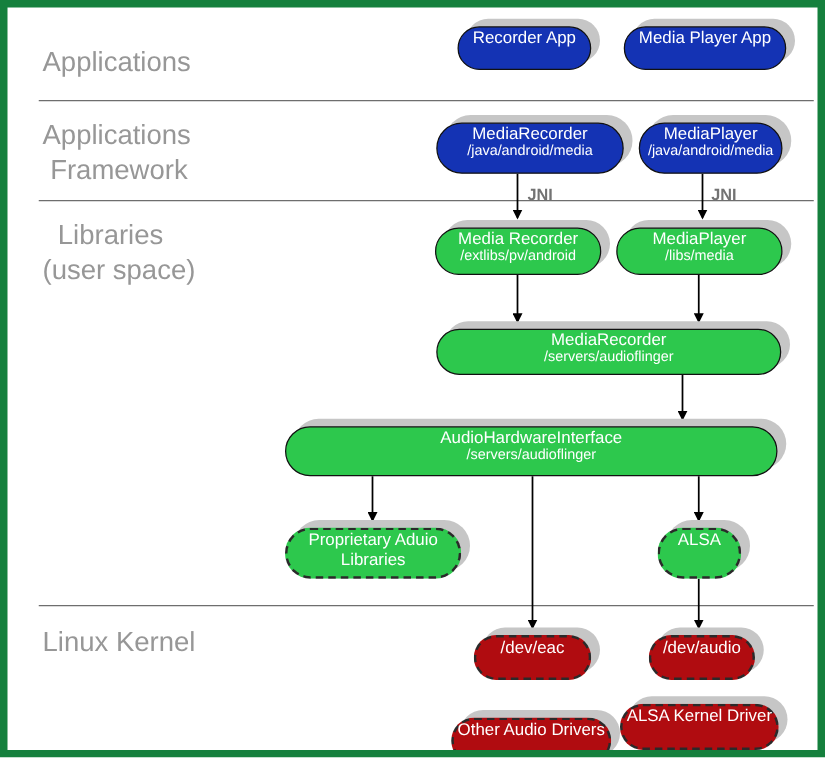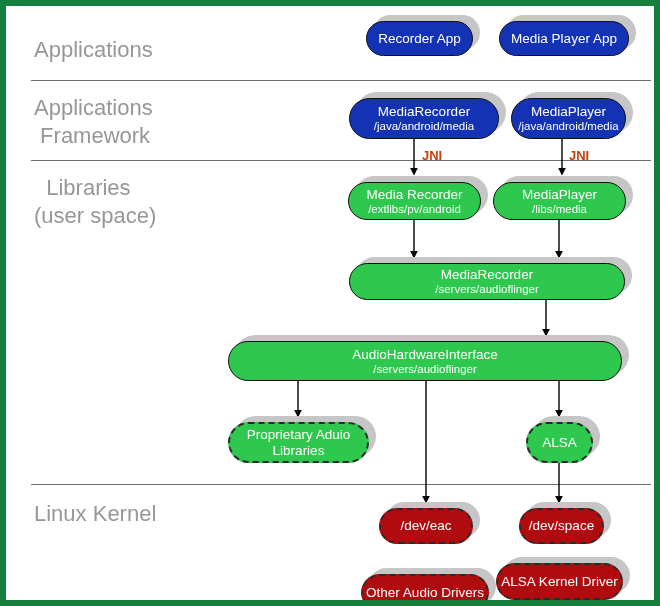--- a/index.html
+++ b/index.html
@@ -24,21 +24,21 @@
     left:25px;width:620px;height:1px;
     background:var(--divider-gray);
   }
   .pill{
     position:absolute;
     box-sizing:border-box;
     border:1.5px solid #111;
     border-radius:999px;
     color:#fff;
     display:flex;flex-direction:column;
-    align-items:center;justify-content:center;
+    align-items:center;
     text-align:center;
     box-shadow:7px -6px 0 var(--shadow-gray);
   }
   .pill .title{font-size:13.5px;line-height:16px;}
   .pill .path{font-size:11.5px;line-height:13px;}
   .blue{background:var(--app-blue);}
   .green{background:var(--lib-green);}
   .red{background:var(--kernel-red);}
   .dashed{border:2px dashed #2a2a2a;}
 
@@ -57,21 +57,21 @@
   #other-audio-drivers     {left:355px;top:557px;width:128px;height:37px;margin-top:11px;}
   #alsa-kernel-driver      {left:490px;top:557px;width:127px;height:37px;}
 
   #label-applications{left:28px;top:30px;}
   #label-applications-framework{left:28px;top:88px;}
   #label-libraries{left:28px;top:168px;}
   #label-linux-kernel{left:28px;top:494px;}
 
   .jni-label{
     position:absolute;
-    color:#c2410c;font-weight:bold;font-size:13px;
+    color:#737373;font-weight:bold;font-size:13px;
   }
   #jni-left{left:416px;top:142px;}
   #jni-right{left:563px;top:142px;}
 
   #arrows{position:absolute;left:0;top:0;pointer-events:none;}
 </style>
 </head>
 <body>
 
 <div id="canvas">
@@ -148,21 +148,21 @@
     <span class="title">Proprietary Aduio Libraries</span>
   </div>
   <div class="pill green dashed" id="alsa">
     <span class="title">ALSA</span>
   </div>
 
   <div class="pill red dashed" id="dev-eac">
     <span class="title">/dev/eac</span>
   </div>
   <div class="pill red dashed" id="dev-audio">
-    <span class="title">/dev/space</span>
+    <span class="title">/dev/audio</span>
   </div>
   <div class="pill red dashed" id="other-audio-drivers">
     <span class="title">Other Audio Drivers</span>
   </div>
   <div class="pill red dashed" id="alsa-kernel-driver">
     <span class="title">ALSA Kernel Driver</span>
   </div>
 
 </div>
 

